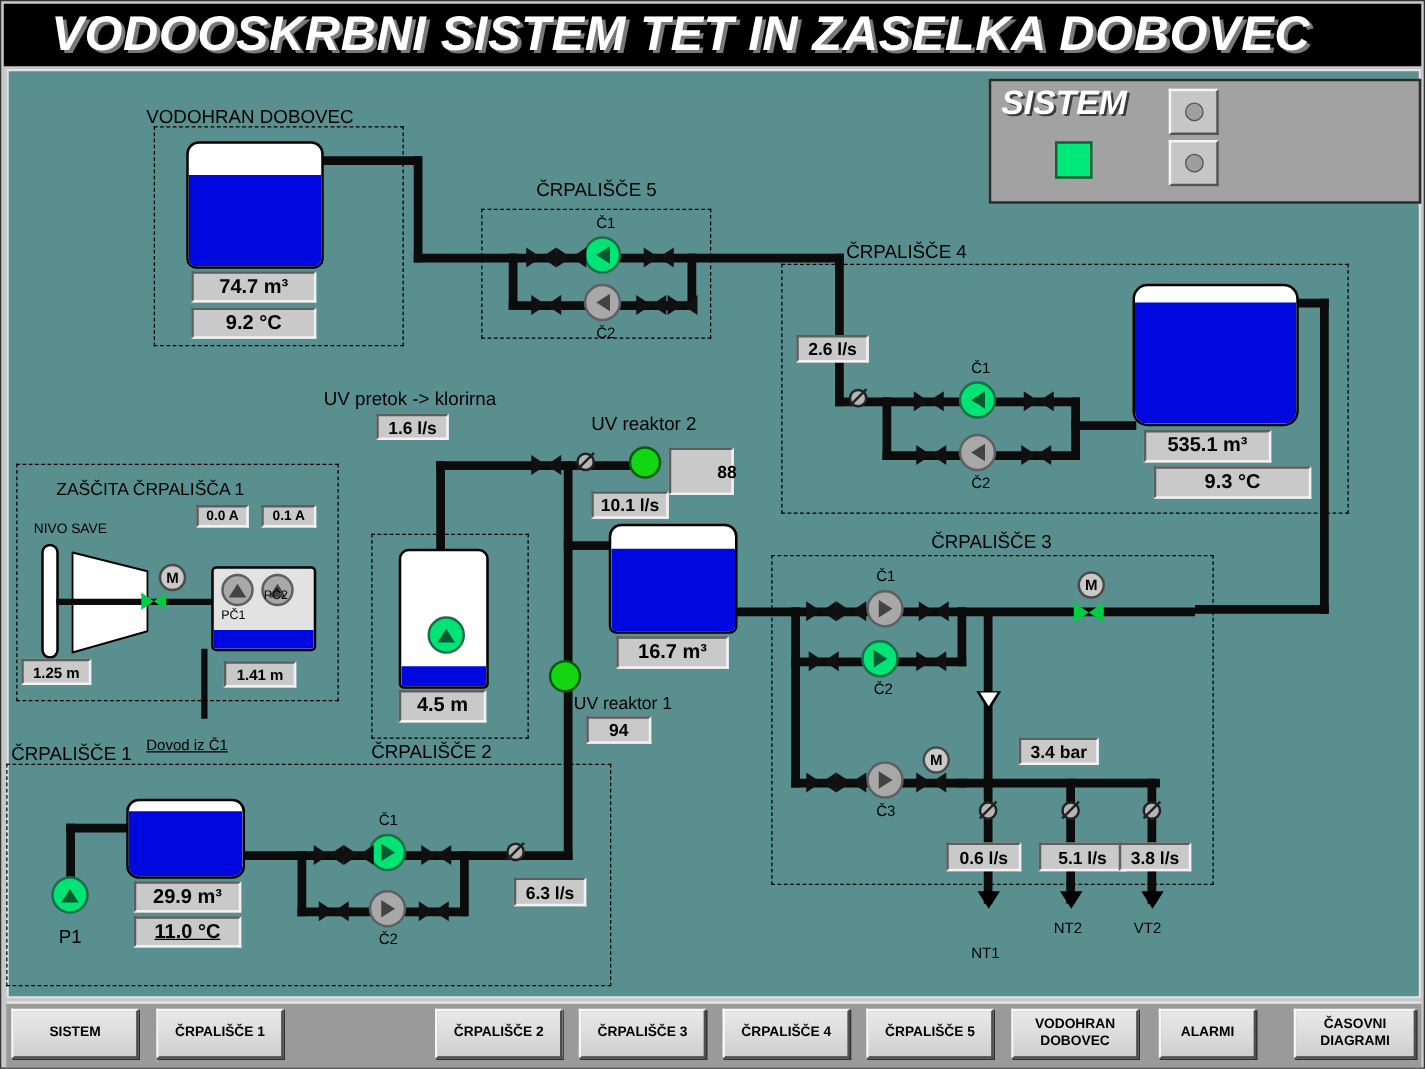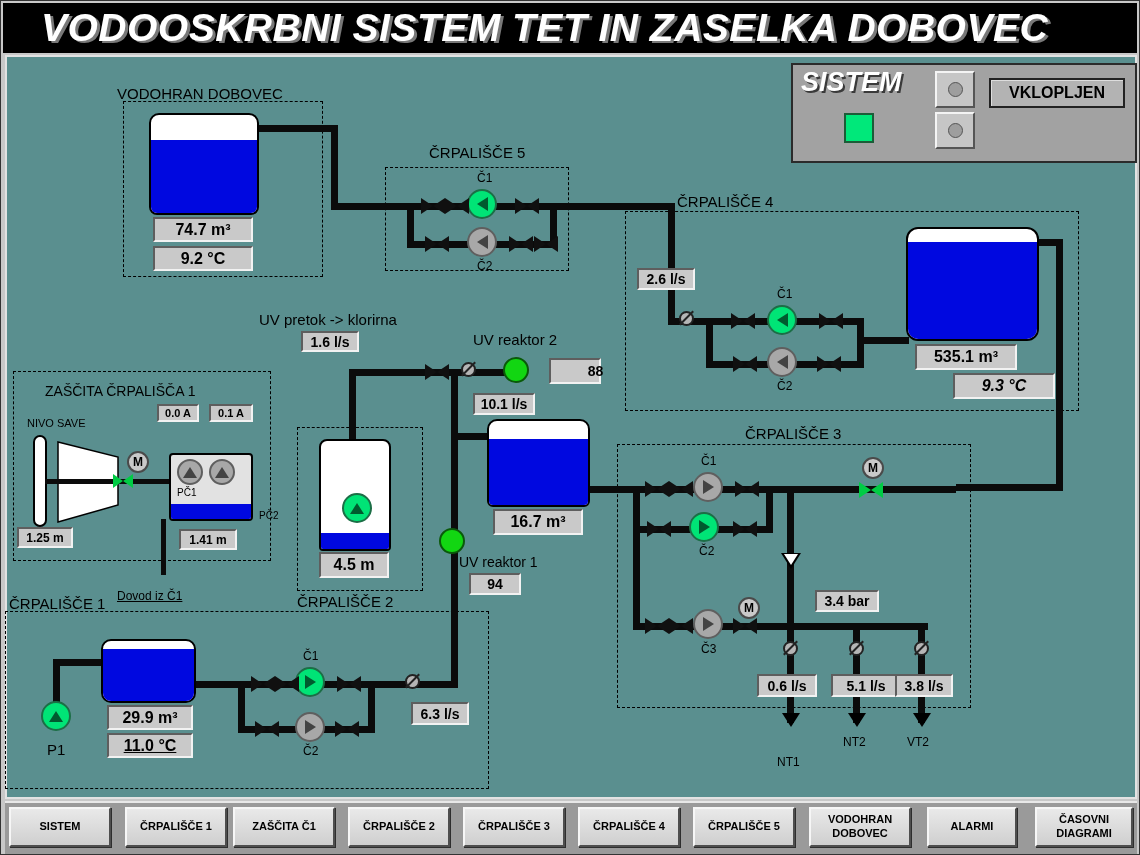--- a/index.html
+++ b/index.html
@@ -82,21 +82,20 @@
 
   <div class="panel"></div>
   <span class="panel-title">SISTEM</span>
   <div class="greensq"></div>
   <div class="sqbtn" style="left:934px;top:70px;">
       <span class="ind"></span>
     </div>
   <div class="sqbtn" style="left:934px;top:111px;">
       <span class="ind"></span>
     </div>
-  <div class="statebox" style="left:988px;top:77px;">VKLOPLJEN</div>
 
   <div class="dash" style="left:122px;top:100px;width:198px;height:174px;"></div>
   <div class="dash" style="left:384px;top:166px;width:182px;height:102px;"></div>
   <div class="dash" style="left:624px;top:210px;width:452px;height:198px;"></div>
   <div class="dash" style="left:12px;top:370px;width:256px;height:188px;"></div>
   <div class="dash" style="left:296px;top:426px;width:124px;height:162px;"></div>
   <div class="dash" style="left:616px;top:443px;width:352px;height:262px;"></div>
   <div class="dash" style="left:4px;top:610px;width:482px;height:176px;"></div>
 
   <div class="levelbar" style="left:32px;top:434px;"></div>
@@ -226,23 +225,23 @@
   <div class="mcirc" style="left:861px;top:456px;">M</div>
   <div class="mcirc" style="left:737px;top:596px;">M</div>
   <div class="mcirc" style="left:126px;top:450px;">M</div>
 
   <div class="checkvalve" style="left:780px;top:552px;"></div>
 
   <div class="vbox lg" style="left:152px;top:216px;width:100px;height:25px;">74.7 m³</div>
   <div class="vbox lg" style="left:152px;top:245px;width:100px;height:25px;">9.2 °C</div>
   <div class="vbox" style="left:636px;top:267px;width:58px;height:22px;">2.6 l/s</div>
   <div class="vbox lg" style="left:914px;top:343px;width:102px;height:26px;">535.1 m³</div>
-  <div class="vbox lg" style="left:952px;top:372px;width:102px;height:26px;font-style:italic;">9.3 °C</div>
+  <div class="vbox lg" style="left:922px;top:372px;width:126px;height:26px;">9.3 °C</div>
   <div class="vbox" style="left:300px;top:330px;width:58px;height:21px;">1.6 l/s</div>
-  <div class="vbox" style="left:548px;top:357px;width:52px;height:26px;padding-left:41px;">88</div>
+  <div class="vbox" style="left:534px;top:357px;width:52px;height:38px;padding-left:41px;">88</div>
   <div class="vbox" style="left:472px;top:392px;width:62px;height:22px;">10.1 l/s</div>
   <div class="vbox xs" style="left:156px;top:403px;width:42px;height:18px;">0.0 A</div>
   <div class="vbox xs" style="left:208px;top:403px;width:44px;height:18px;">0.1 A</div>
   <div class="vbox" style="left:16px;top:526px;width:56px;height:21px;font-size:12px;">1.25 m</div>
   <div class="vbox" style="left:178px;top:528px;width:58px;height:21px;font-size:12px;">1.41 m</div>
   <div class="vbox lg" style="left:318px;top:551px;width:70px;height:26px;">4.5 m</div>
   <div class="vbox lg" style="left:492px;top:508px;width:90px;height:26px;">16.7 m³</div>
   <div class="vbox" style="left:468px;top:572px;width:52px;height:22px;">94</div>
   <div class="vbox" style="left:814px;top:589px;width:64px;height:22px;">3.4 bar</div>
   <div class="vbox" style="left:756px;top:673px;width:60px;height:23px;">0.6 l/s</div>
@@ -268,30 +267,29 @@
   <span class="lbl sm" style="left:476px;top:258px;">Č2</span>
   <span class="lbl sm" style="left:776px;top:286px;">Č1</span>
   <span class="lbl sm" style="left:776px;top:378px;">Č2</span>
   <span class="lbl sm" style="left:700px;top:453px;">Č1</span>
   <span class="lbl sm" style="left:698px;top:543px;">Č2</span>
   <span class="lbl sm" style="left:700px;top:641px;">Č3</span>
   <span class="lbl sm" style="left:302px;top:648px;">Č1</span>
   <span class="lbl sm" style="left:302px;top:743px;">Č2</span>
   <span class="lbl" style="left:46px;top:740px;">P1</span>
   <span class="lbl" style="left:176px;top:486px;font-size:10px;">PČ1</span>
-  <span class="lbl" style="left:210px;top:509px;font-size:10px;margin-left:48px;">PČ2</span>
+  <span class="lbl" style="left:210px;top:470px;font-size:10px;">PČ2</span>
   <span class="lbl sm" style="left:776px;top:754px;">NT1</span>
   <span class="lbl sm" style="left:842px;top:734px;">NT2</span>
   <span class="lbl sm" style="left:906px;top:734px;">VT2</span>
 
   <div class="bottombar"></div>
   <div class="navbtn" style="left:8px;width:102px;">SISTEM</div>
   <div class="navbtn" style="left:124px;width:102px;">ČRPALIŠČE 1</div>
-  <div class="navbtn" style="left:232px;width:102px;">ZAŠČITA Č1</div>
   <div class="navbtn" style="left:347px;width:102px;">ČRPALIŠČE 2</div>
   <div class="navbtn" style="left:462px;width:102px;">ČRPALIŠČE 3</div>
   <div class="navbtn" style="left:577px;width:102px;">ČRPALIŠČE 4</div>
   <div class="navbtn" style="left:692px;width:102px;">ČRPALIŠČE 5</div>
   <div class="navbtn" style="left:808px;width:102px;">VODOHRAN DOBOVEC</div>
-  <div class="navbtn" style="left:926px;width:90px;">ALARMI</div>
+  <div class="navbtn" style="left:926px;width:78px;">ALARMI</div>
   <div class="navbtn" style="left:1034px;width:98px;">ČASOVNI DIAGRAMI</div>
 
 </div>
 
 </body></html>

